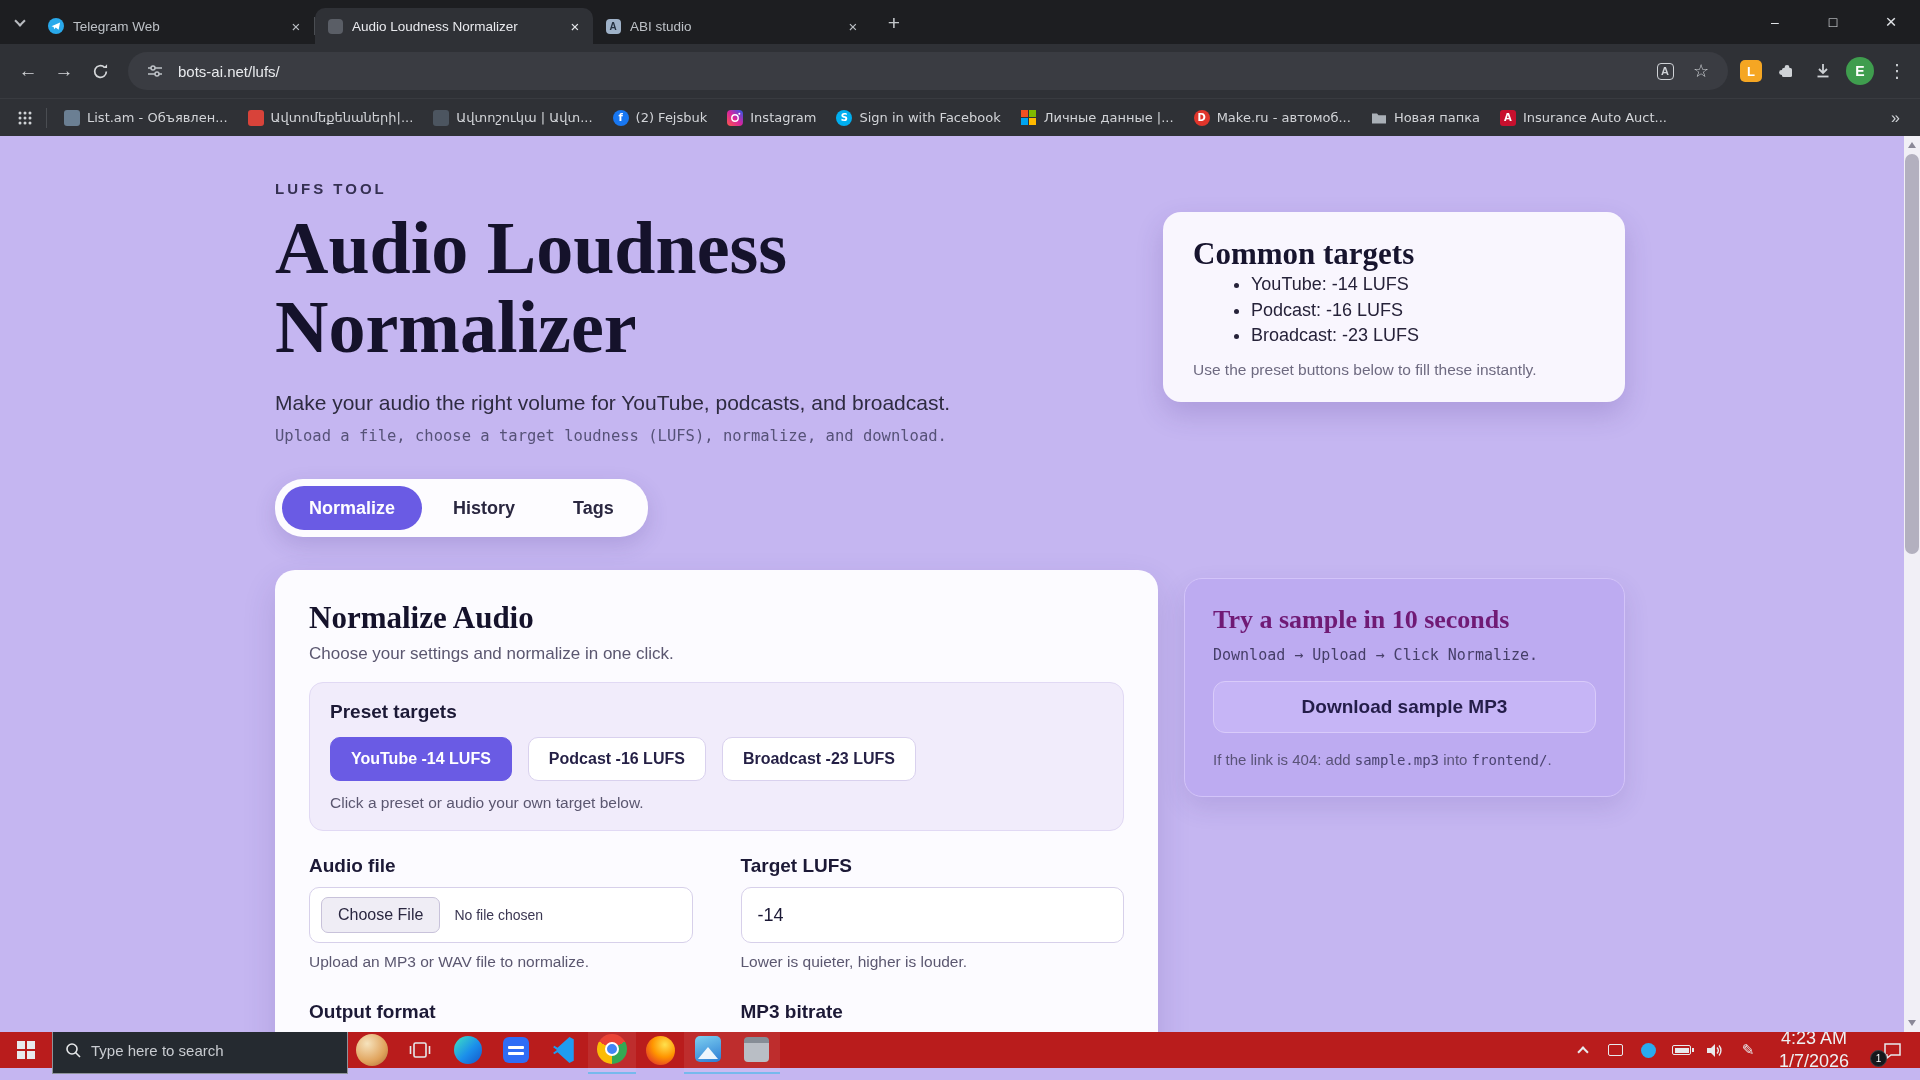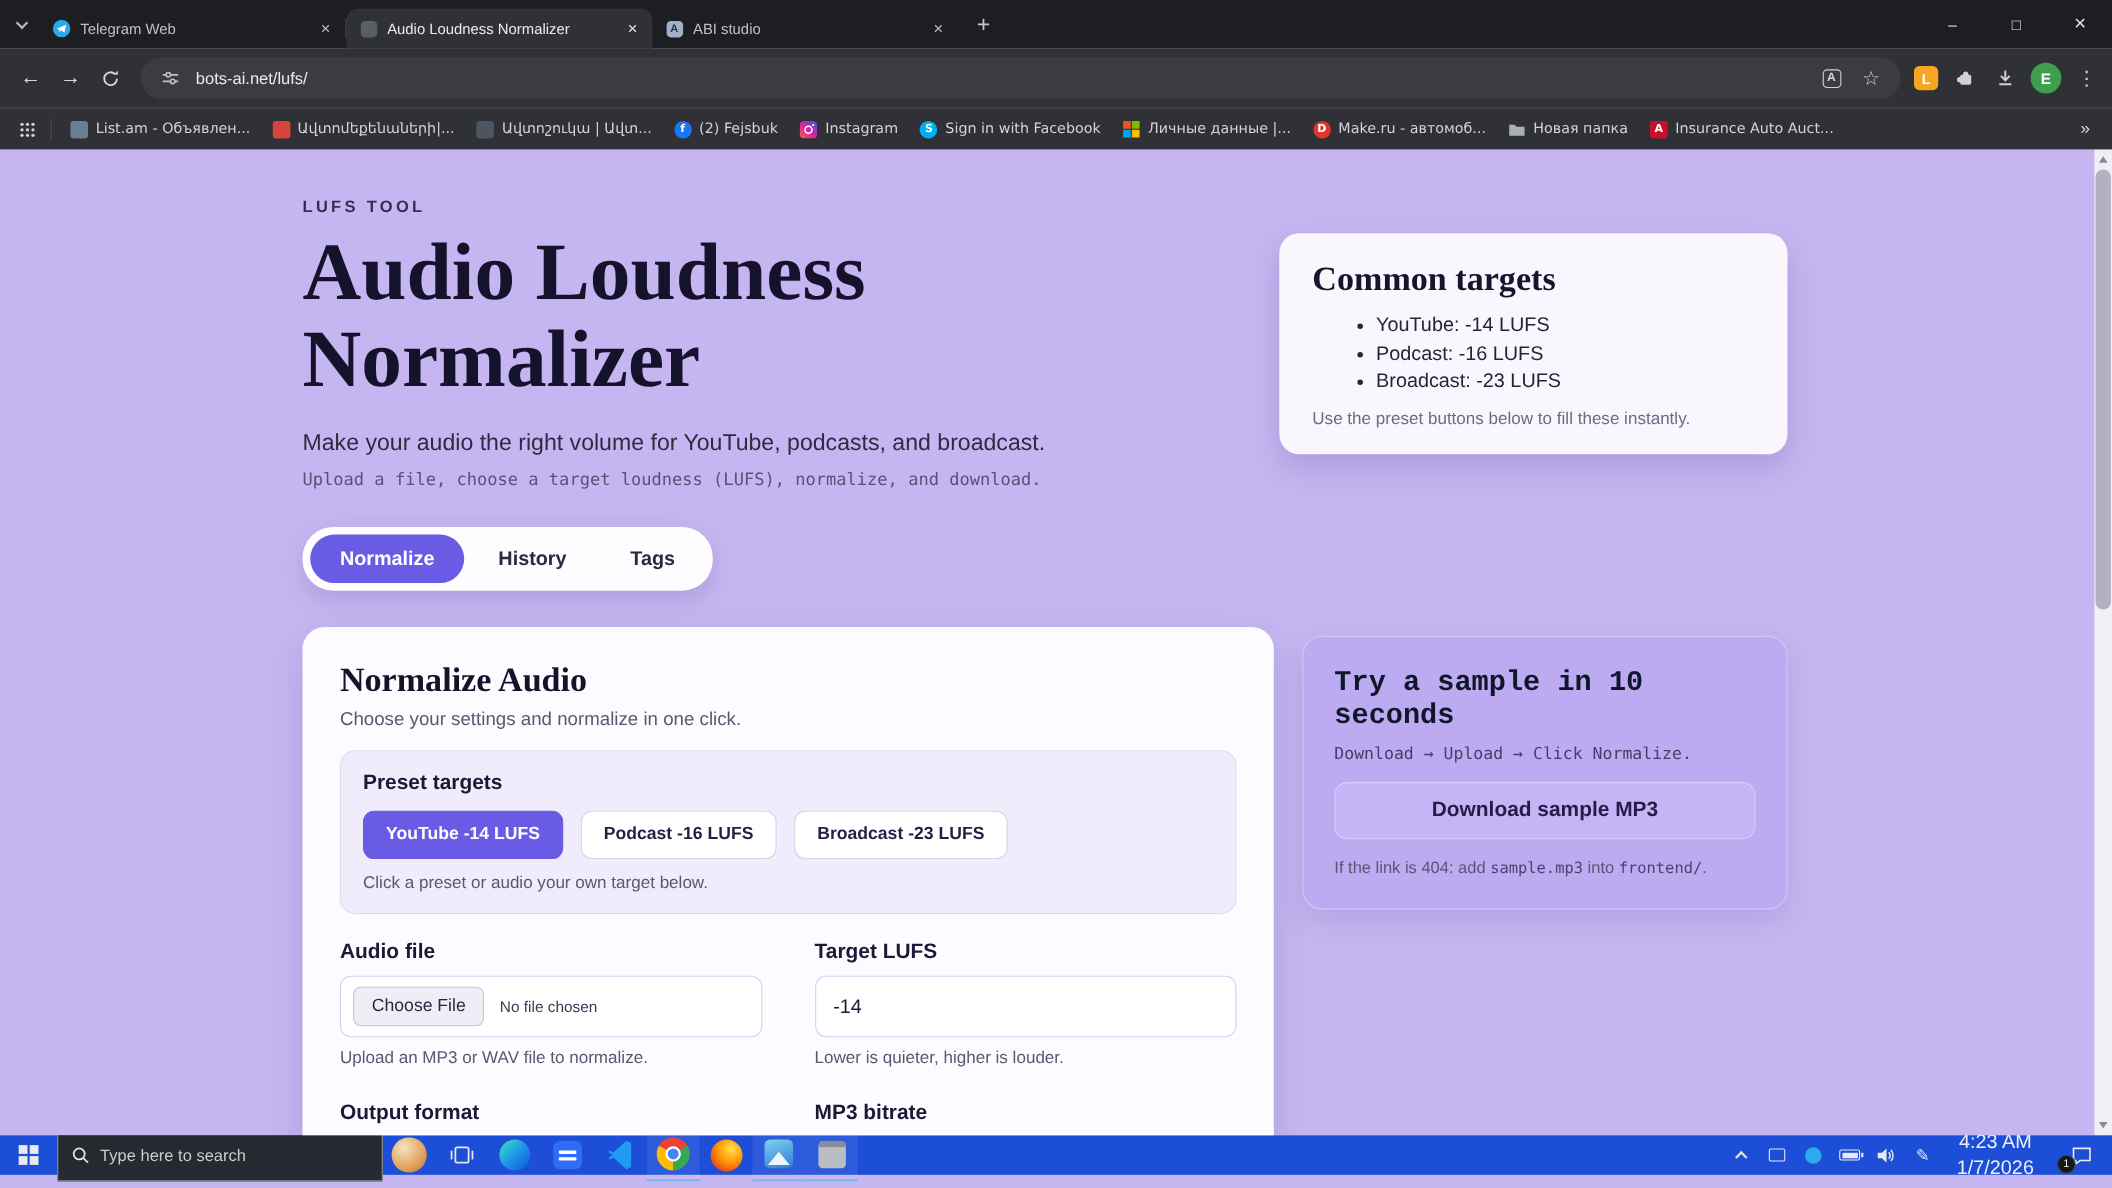--- a/index.html
+++ b/index.html
@@ -76,40 +76,40 @@
   .flabel{font-size:19px;font-weight:700;color:#1c1936}
   .filebox{margin-top:10px;height:56px;background:#fff;border:1px solid #d7d0ea;border-radius:10px;display:flex;align-items:center;gap:14px;padding:0 11px}
   .choosebtn{height:36px;padding:0 16px;background:#efedf5;border:1px solid #c8c2da;border-radius:7px;font-size:16px;color:#2a2740}
   .nofile{font-size:14px;color:#3b3752}
   .lufs-input{margin-top:10px;height:56px;width:100%;background:#fff;border:1px solid #d7d0ea;border-radius:10px;padding:0 16px;font-size:18px;color:#1c1936;display:block}
   .fhint{margin-top:10px;font-size:15.5px;color:#5b5770}
   .cutrow{margin-top:30px}
 
   .common-card{position:absolute;left:1163px;top:76px;width:462px;background:#f9f6fe;border-radius:18px;box-shadow:0 12px 28px rgba(60,35,120,.18);padding:24px 30px 22px}
   .common-title{font-family:"Liberation Serif","DejaVu Serif",serif;font-weight:700;font-size:31px;color:#17142e}
-  .common-list{margin-top:11px;padding-left:58px;list-style:disc}
+  .common-list{padding-left:58px;list-style:disc}
   .common-list li{font-size:18px;color:#262239;line-height:1.42}
   .common-note{margin-top:10px;font-size:15.5px;color:#6e6a80;line-height:1.4}
 
   .sample-card{position:absolute;left:1184px;top:442px;width:441px;background:#bdabf1;border:1px solid #d3c4f9;border-radius:18px;padding:26px 28px 24px;box-shadow:0 10px 26px rgba(60,35,120,.12)}
-  .sample-title{font-family:Liberation Mono, monospace;font-weight:700;font-size:26px;color:#0f172a}
+  .sample-title{font-family:Liberation Serif, serif;font-weight:700;font-size:26px;color:#701a75}
   .steps{margin-top:11px;font-family:"DejaVu Sans Mono",monospace;font-size:15px;color:#453e68}
   .sample-btn{margin-top:17px;width:100%;height:52px;border-radius:12px;background:#c6b5f6;border:1px solid #d9cbfa;font-size:19px;font-weight:700;color:#241d49}
   .sample-note{margin-top:16px;font-size:15px;color:#5a5378;line-height:1.5}
   .sample-note code{font-family:"DejaVu Sans Mono",monospace;font-size:14px;color:#4a4370}
 
   .pg-scrollbar{position:absolute;right:0;top:0;width:16px;height:100%;background:#f1eff6}
   .sb-arrow{position:absolute;left:0;width:16px;height:16px;display:flex;align-items:center;justify-content:center}
   .sb-arrow.up{top:1px}.sb-arrow.down{bottom:1px}
   .tri-up{width:0;height:0;border-left:4px solid transparent;border-right:4px solid transparent;border-bottom:6px solid #8b8898}
   .tri-down{width:0;height:0;border-left:4px solid transparent;border-right:4px solid transparent;border-top:6px solid #8b8898}
   .sb-thumb{position:absolute;left:1px;top:18px;width:14px;height:400px;background:#b3b0bf;border-radius:7px}
 
   
-  .taskbar{height:36px;background:#1d4ed8;display:flex;align-items:center}
+  .taskbar{height:36px;background:#b91c1c;display:flex;align-items:center}
   .tb-start{width:52px;height:48px;display:flex;align-items:center;justify-content:center}
   .winlogo{display:grid;grid-template-columns:8px 8px;grid-template-rows:8px 8px;gap:2px}
   .winlogo i{background:#e8eaed;display:block}
   .tb-search{width:296px;height:48px;background:#252a30;border:1px solid #8f939a;display:flex;align-items:center;gap:10px;padding:0 12px}
   .tb-search input{flex:1;background:transparent;border:none;color:#c9ccd1;font-size:15px}
   .tb-search input::placeholder{color:#c9ccd1}
   .tb-app{width:48px;height:48px;display:flex;align-items:center;justify-content:center;position:relative}
   .tb-app.open{background:rgba(255,255,255,.08);border-bottom:2px solid #76b9ed}
   .weather-circle{width:32px;height:32px;border-radius:50%;background:radial-gradient(circle at 35% 30%,#f6e3bd,#e0a35c 60%,#a96a33)}
   .edge-ico{width:28px;height:28px;border-radius:50%;background:linear-gradient(135deg,#40e3c0,#1b8feb 55%,#1456c9)}

